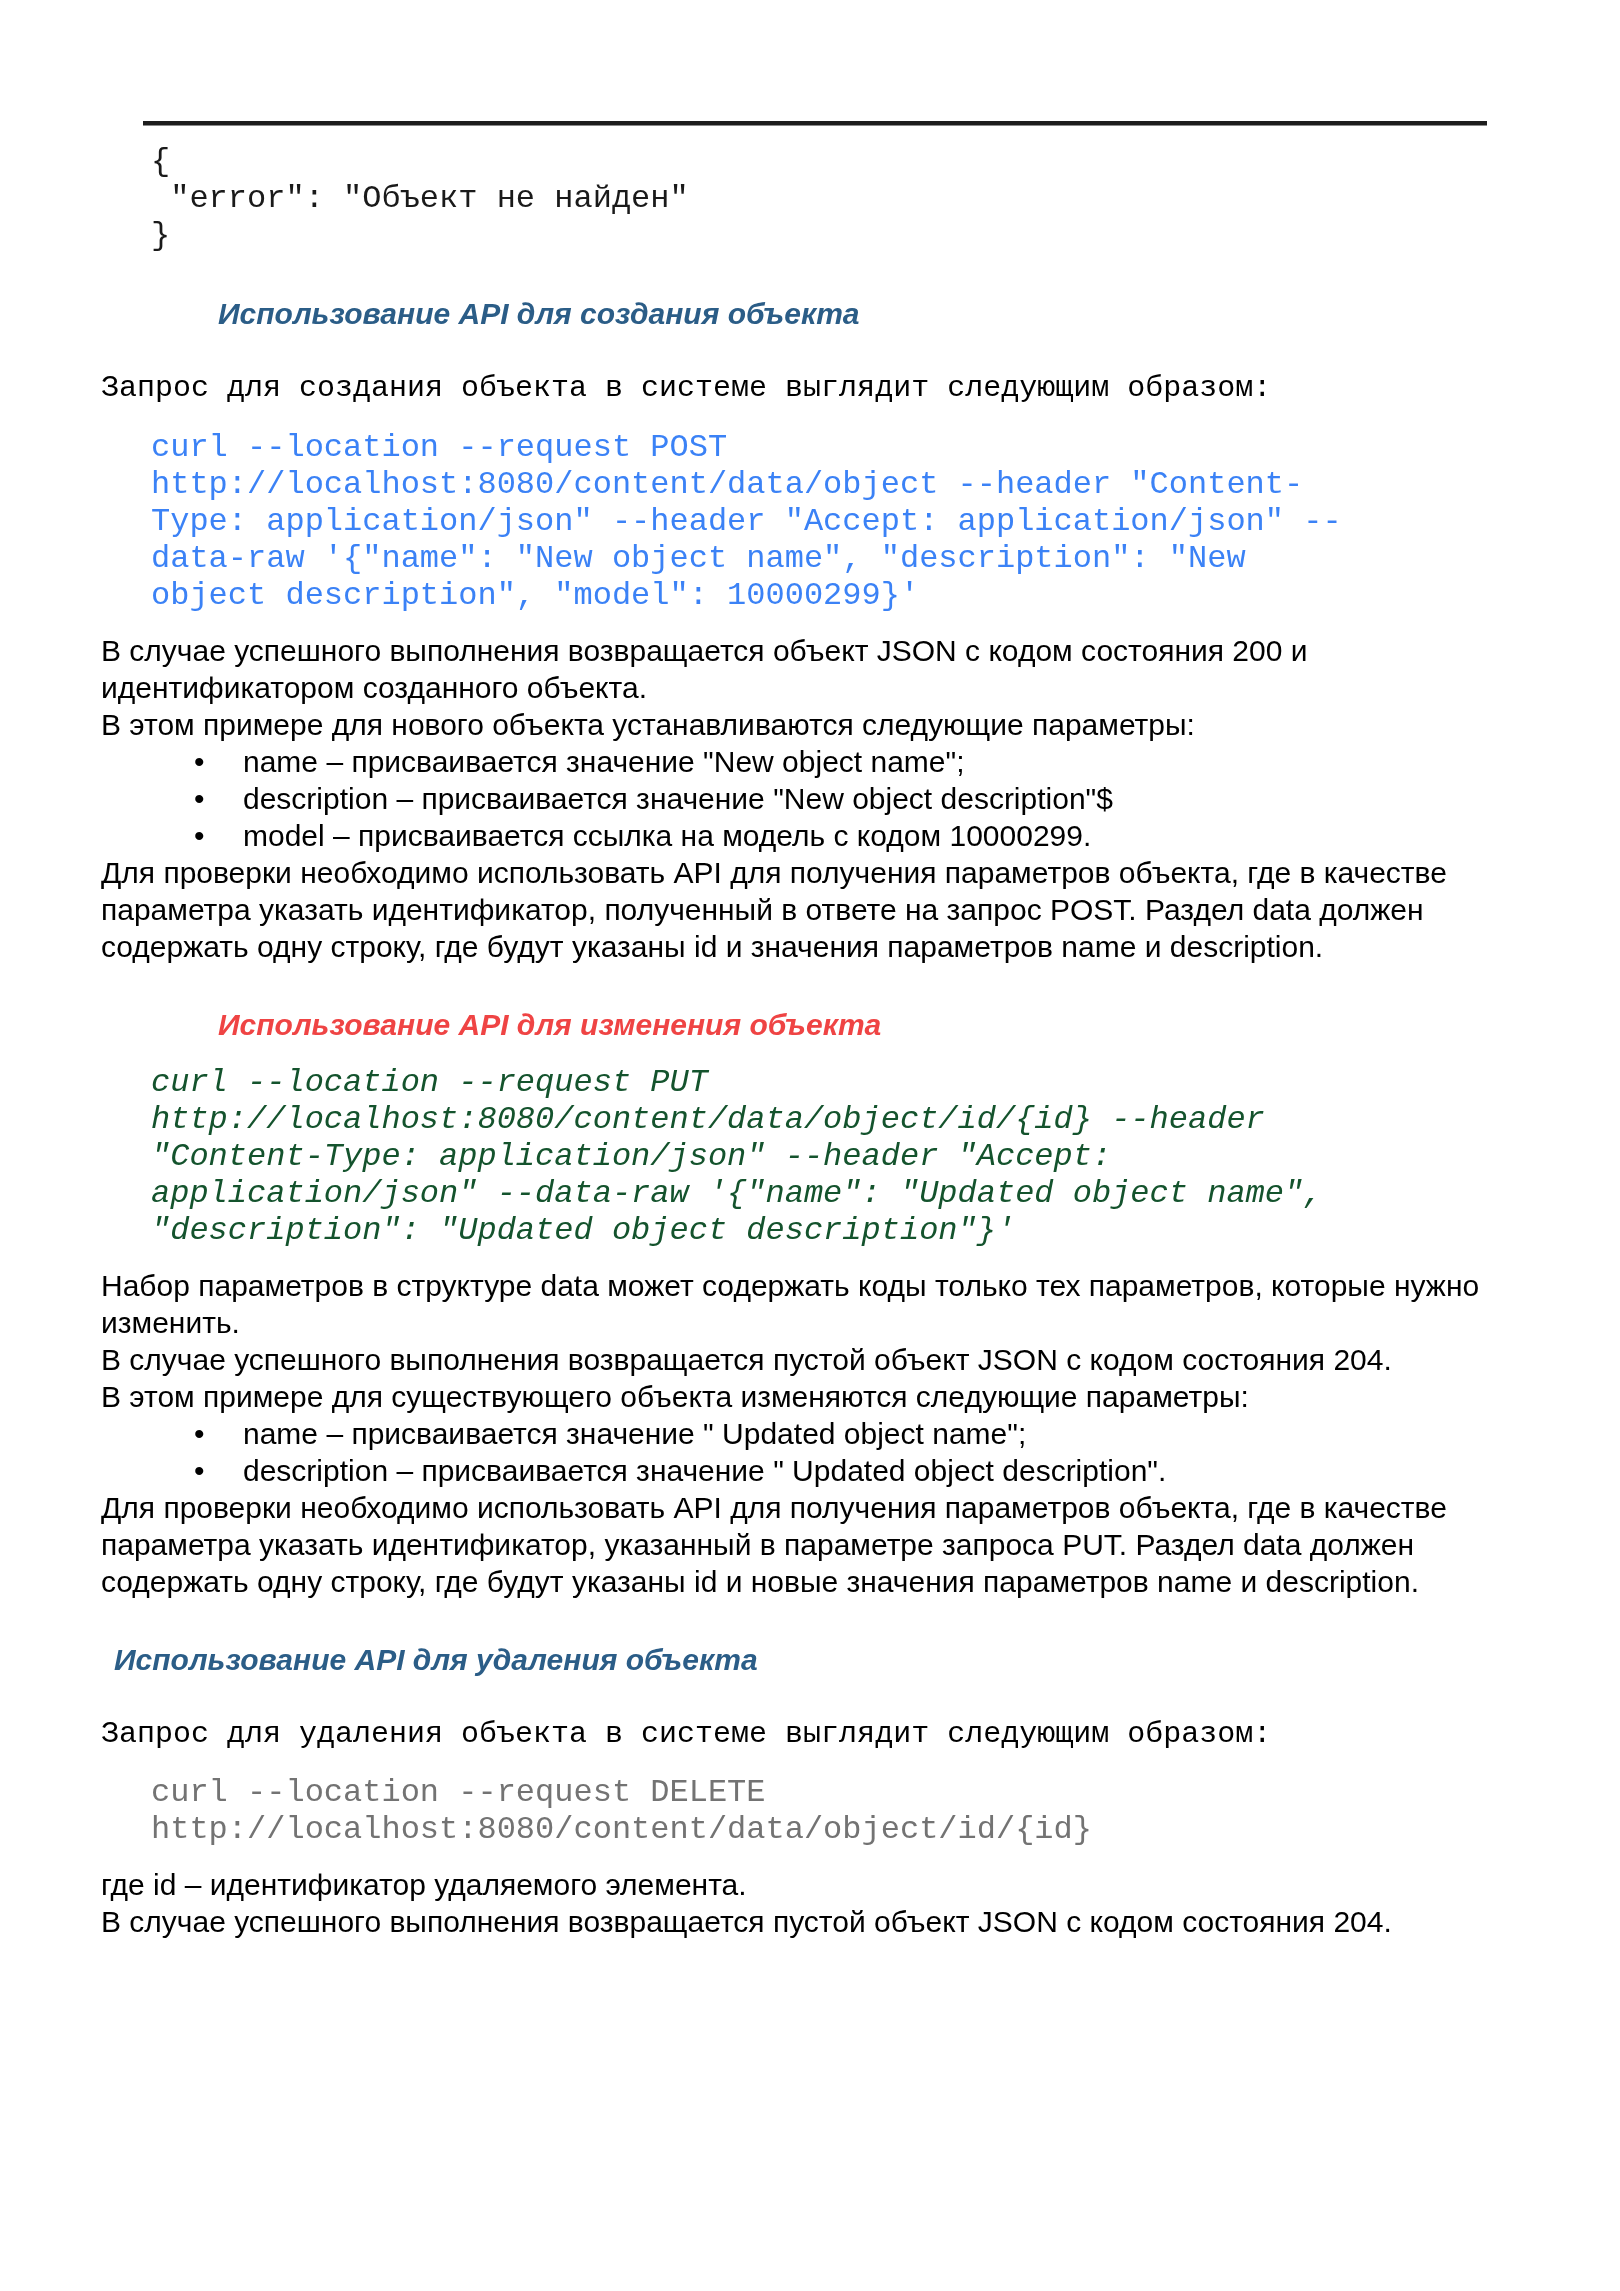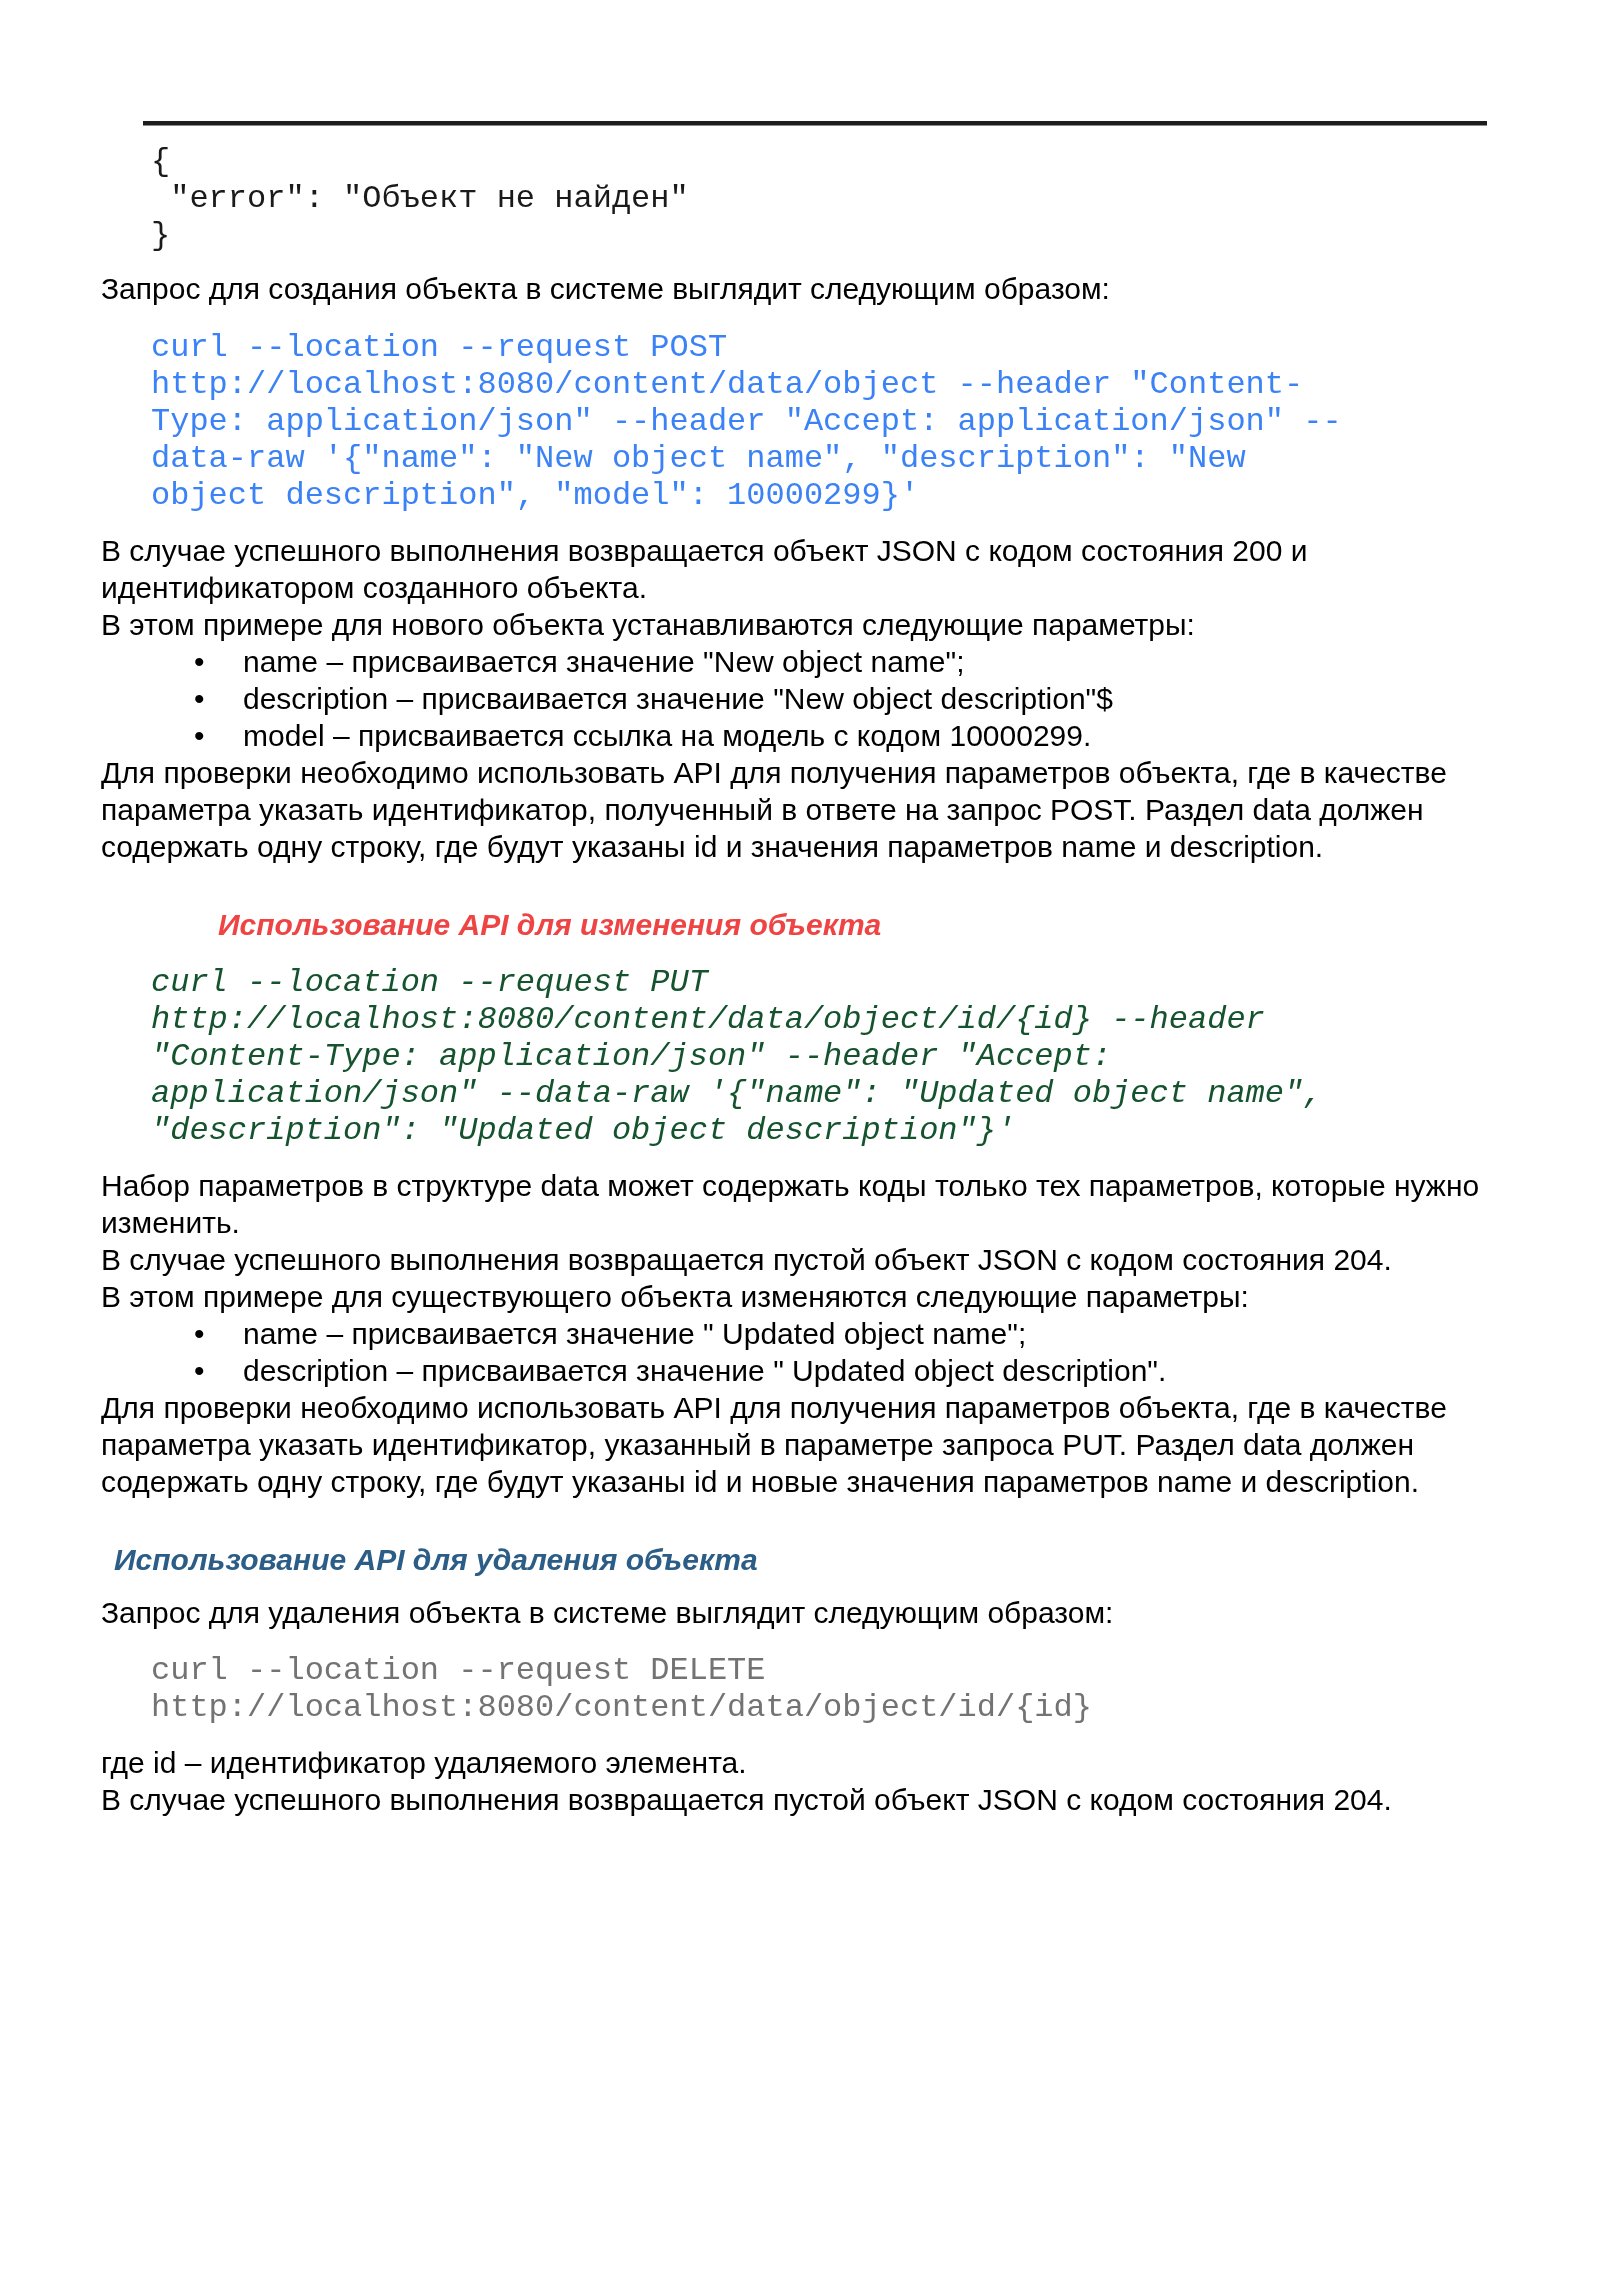--- a/index.html
+++ b/index.html
@@ -48,21 +48,22 @@
     font-style: italic;
     margin: 41px 0 0 117px;
   }
   p.para {
     font-size: 30px;
     line-height: 37px;
     margin: 0;
     width: 1384px;
   }
   p.intro {
-    margin-top: 16px;
+    margin-top: 38px;
+    font-family: Liberation Mono, monospace;
   }
   .codewrap {
     margin: 21.6px 0 17.6px 50px;
   }
   ul.bullets {
     list-style: none;
     margin: 0;
     padding: 0 0 0 93px;
   }
   ul.bullets li {
@@ -81,20 +82,21 @@
 <div class="page">
   <div class="header-rule" style="background: rgb(29, 29, 29);"></div>
   <div class="content">
     <div class="lead-code">
       <pre class="code" style="color: rgb(26, 26, 26);">{
  "error": "Объект не найден"
 }</pre>
     </div>
     <div>
         <div>
+          <h2 class="sec-heading" style="color: rgb(43, 93, 135);">Использование API для создания объекта</h2>
           <p class="para intro">Запрос для создания объекта в системе выглядит следующим образом:</p>
           <div class="codewrap">
             <pre class="code" style="color: #3b82f6;">curl --location --request POST
 http://localhost:8080/content/data/object --header "Content-
 Type: application/json" --header "Accept: application/json" --
 data-raw '{"name": "New object name", "description": "New
 object description", "model": 10000299}'</pre>
           </div>
           <p class="para">В случае успешного выполнения возвращается объект JSON с кодом состояния 200 и идентификатором созданного объекта.</p>
           <p class="para">В этом примере для нового объекта устанавливаются следующие параметры:</p>

